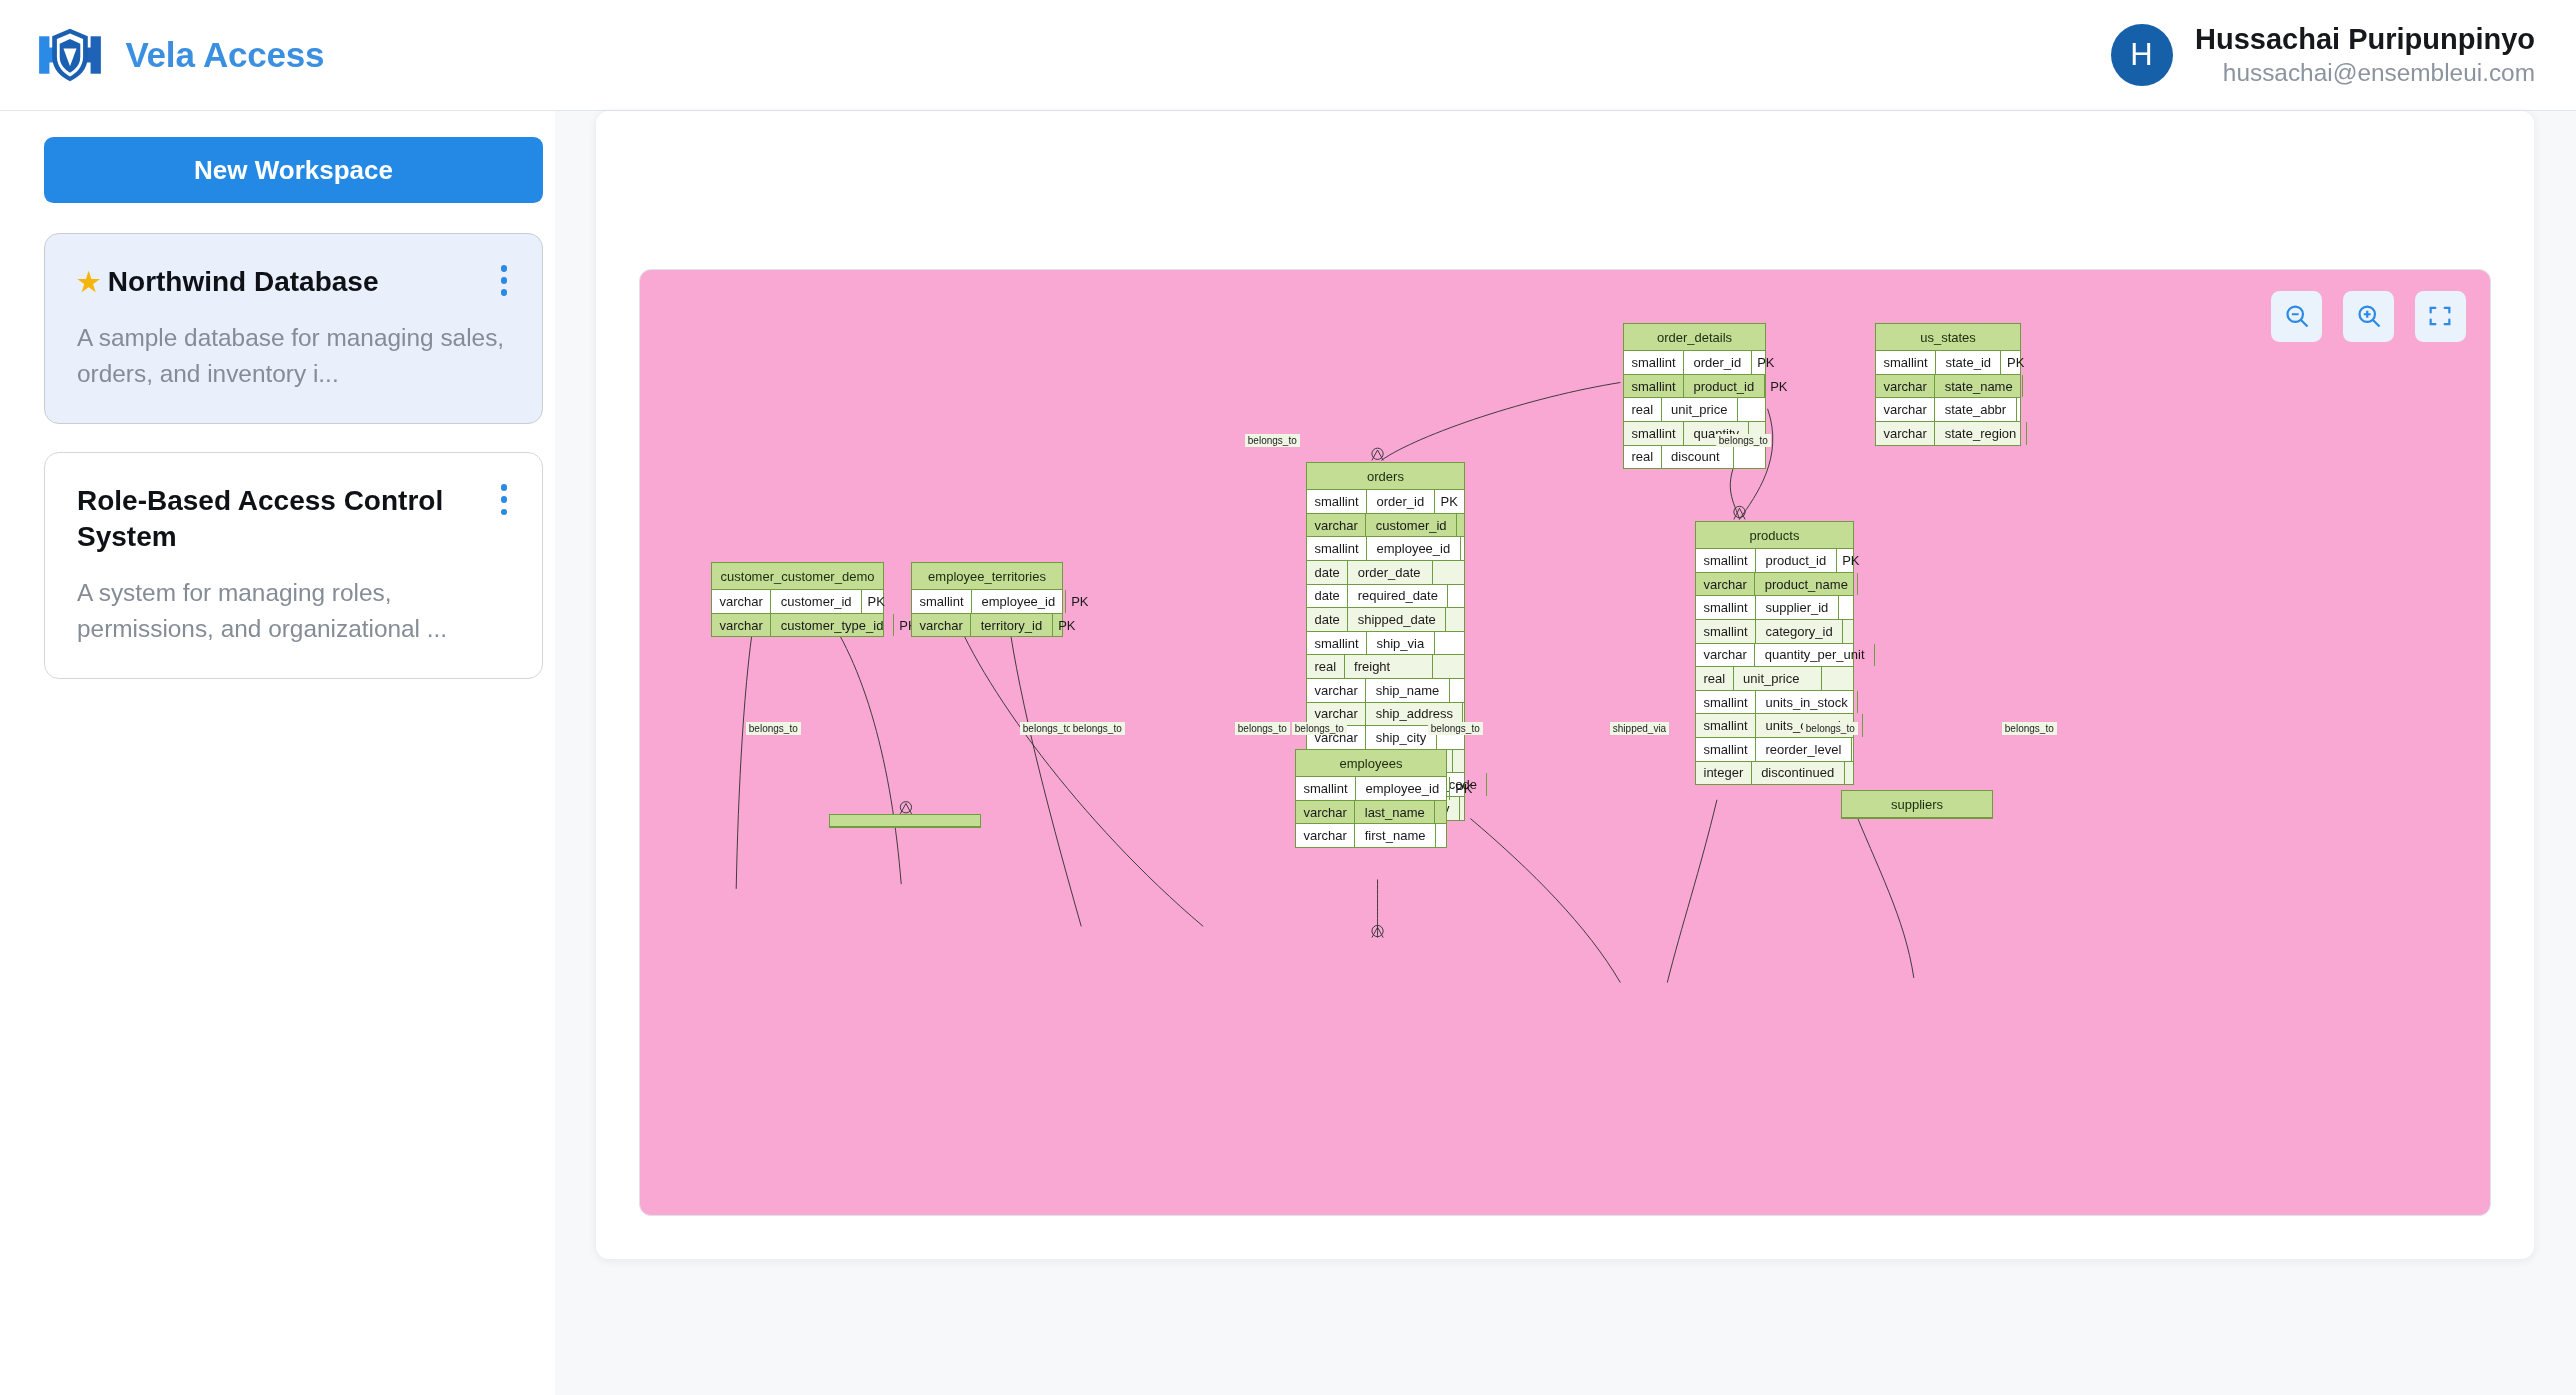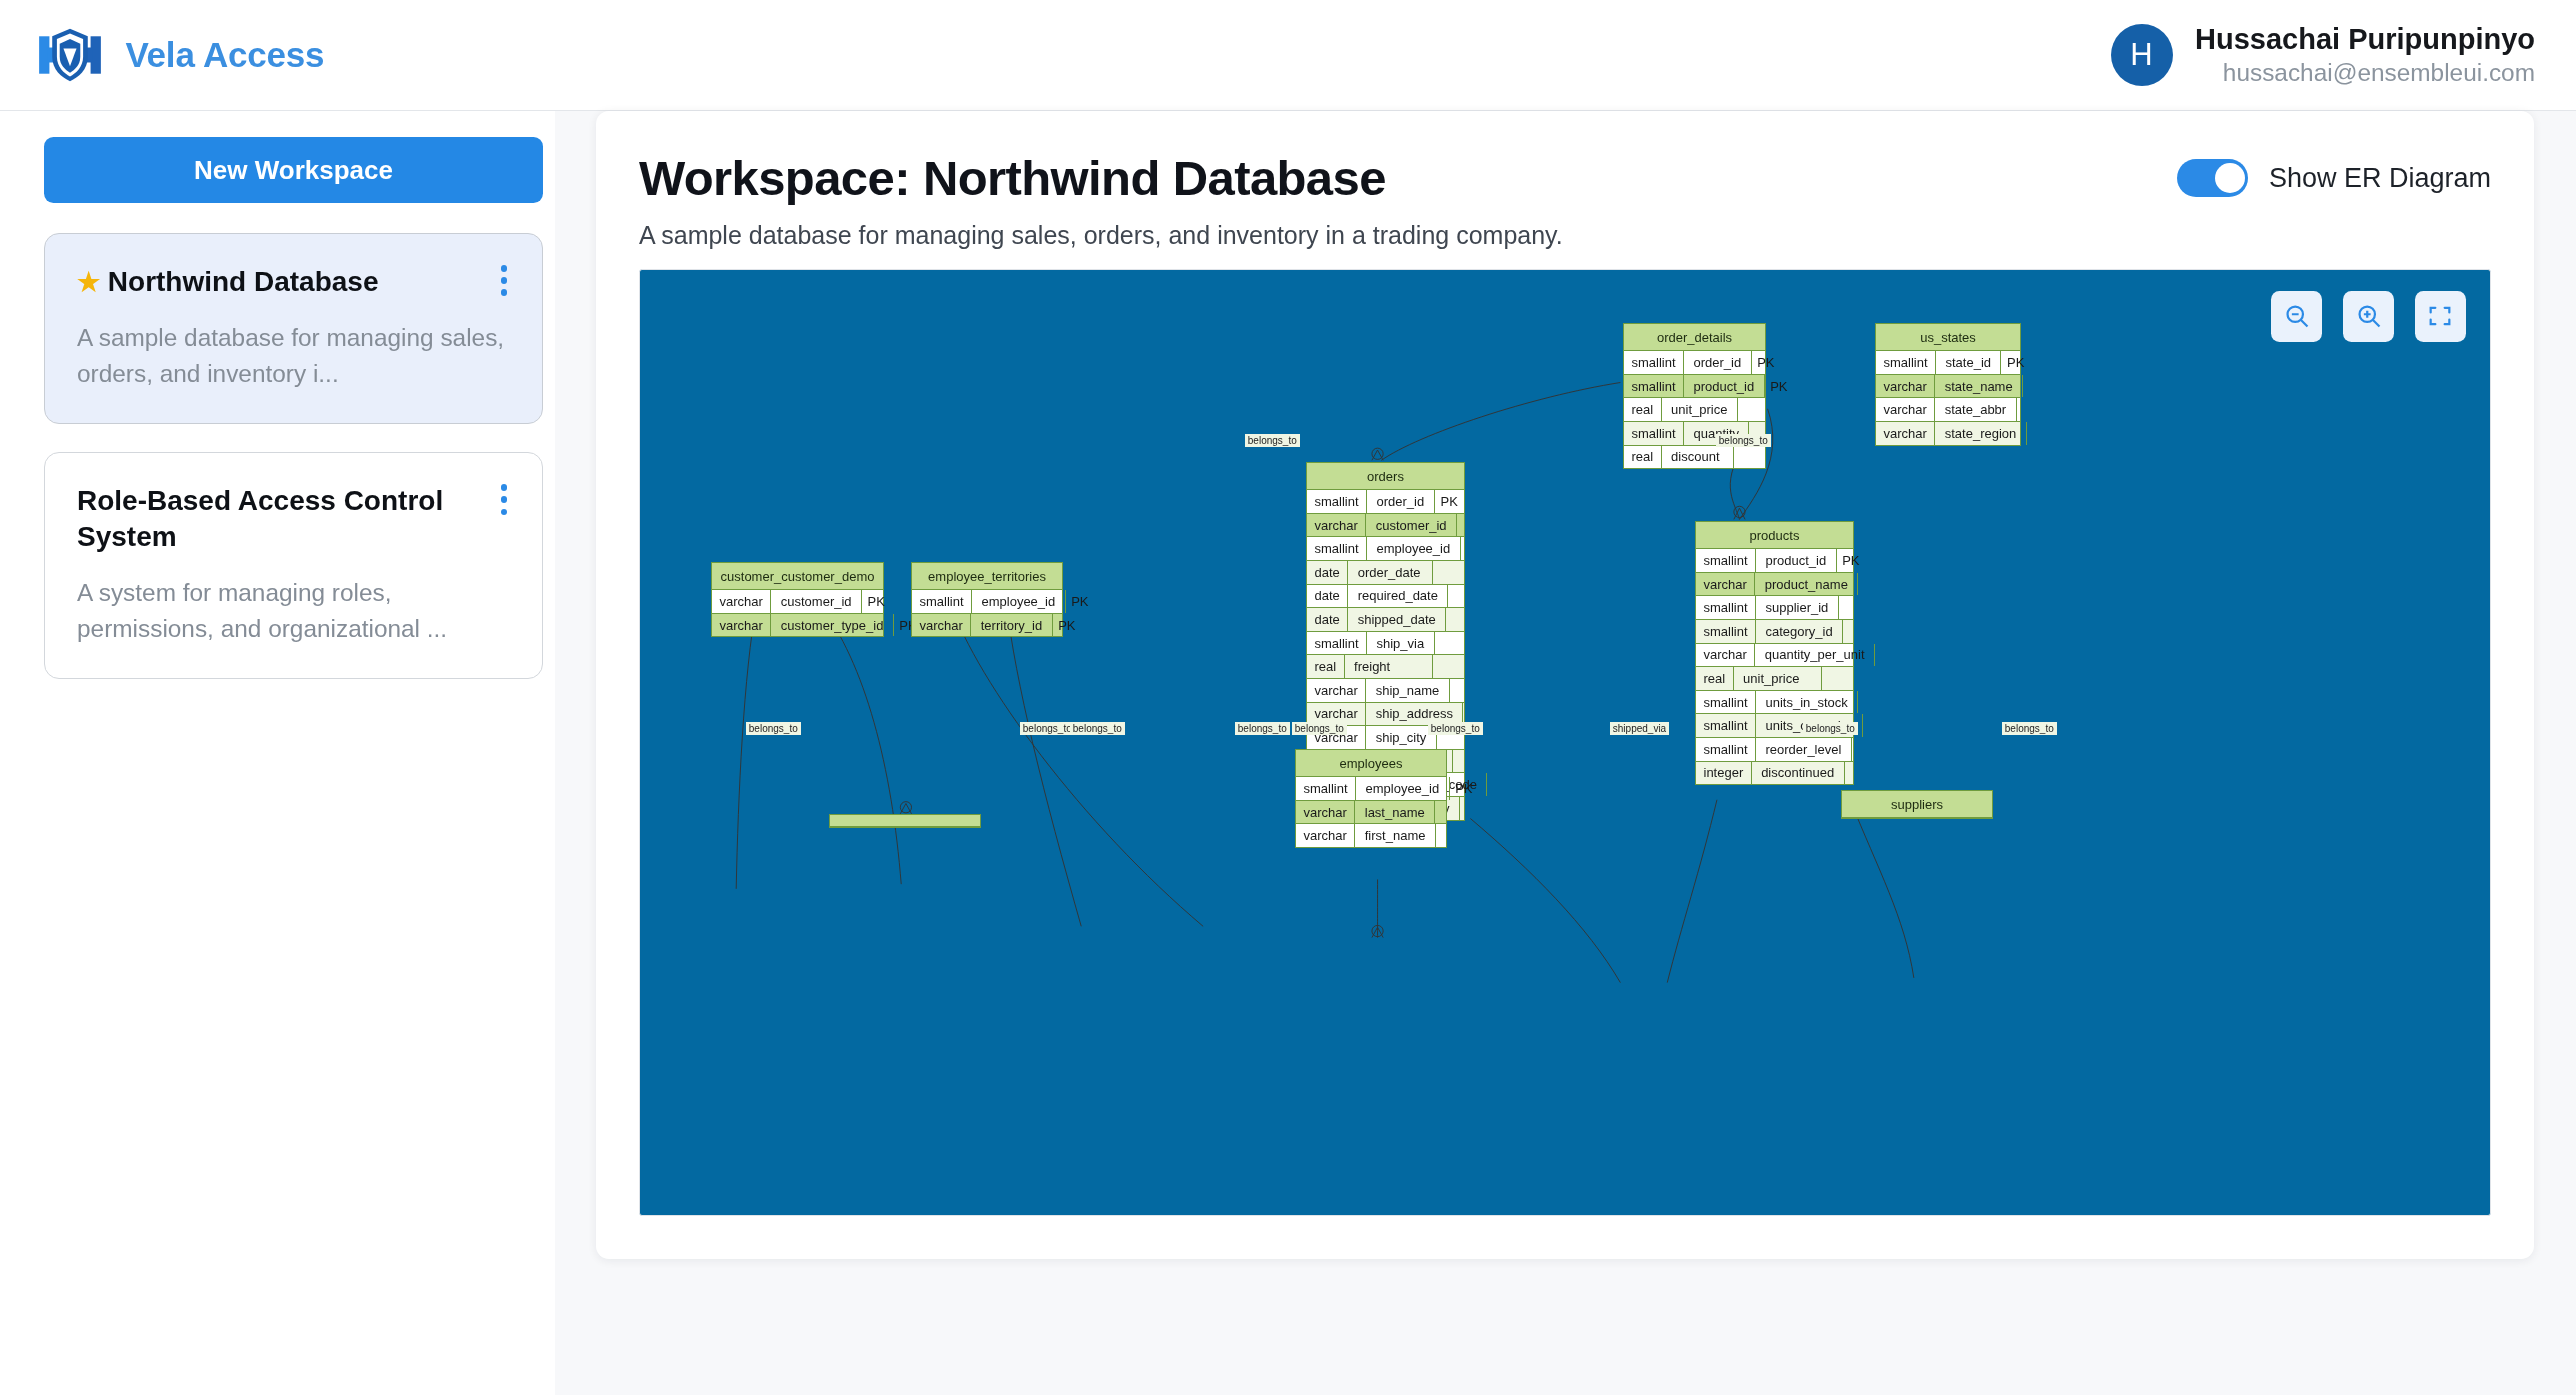--- a/index.html
+++ b/index.html
@@ -97,22 +97,22 @@
   .toggle .knob {
     position: absolute; top: 3.8px; left: 38px;
     width: 30px; height: 30px; border-radius: 50%; background: #fff;
   }
   .toggle-label { font-size: 27px; color: #1d2229; }
 
   
   .er-canvas {
     position: absolute; top: 158px; left: 43px;
     width: 1852px; height: 947px;
-    border: 0.9px solid #dfe3e8; border-radius: 3px;
-    background: #0369a1; overflow: hidden;
+    border: 0.9px solid #dfe3e8; border-radius: 12px;
+    background: #f9a8d4; overflow: hidden;
   }
   .er-toolbar { position: absolute; top: 20.6px; right: 24.4px; display: flex; gap: 20.6px; z-index: 5; }
   .er-btn {
     width: 51px; height: 51px; border-radius: 8.4px;
     background: #eaf2fc; border: none; cursor: pointer;
     display: flex; align-items: center; justify-content: center;
   }
   .er-btn svg { width: 28px; height: 28px; }
 
   .er-svg { position: absolute; top: 0; left: 0; width: 1852px; height: 947px; }
@@ -189,32 +189,20 @@
         <i></i>
         <i></i>
       </div>
     <span class="ws-title">Role-Based Access Control System</span>
     <div class="ws-desc">A system for managing roles, permissions, and organizational ...</div>
   </div>
 </div>
 
 <div class="main">
   <div class="main-panel">
-    <div class="panel-head">
-      <div>
-        <div class="page-title">Workspace: Northwind Database</div>
-        <div class="page-sub">A sample database for managing sales, orders, and inventory in a trading company.</div>
-      </div>
-      <div class="toggle-wrap">
-        <div class="toggle">
-            <div class="knob"></div>
-          </div>
-        <span class="toggle-label">Show ER Diagram</span>
-      </div>
-    </div>
 
     <div class="er-canvas">
       <div class="er-toolbar">
         <button class="er-btn">
           <svg viewBox="0 0 24 24" fill="none" stroke="#2b8ae6" stroke-width="1.9">
             <circle cx="10.5" cy="10.5" r="6.6"></circle>
               <line x1="15.4" y1="15.4" x2="21" y2="21"></line>
               <line x1="7.6" y1="10.5" x2="13.4" y2="10.5"></line>
           </svg>
         </button>

